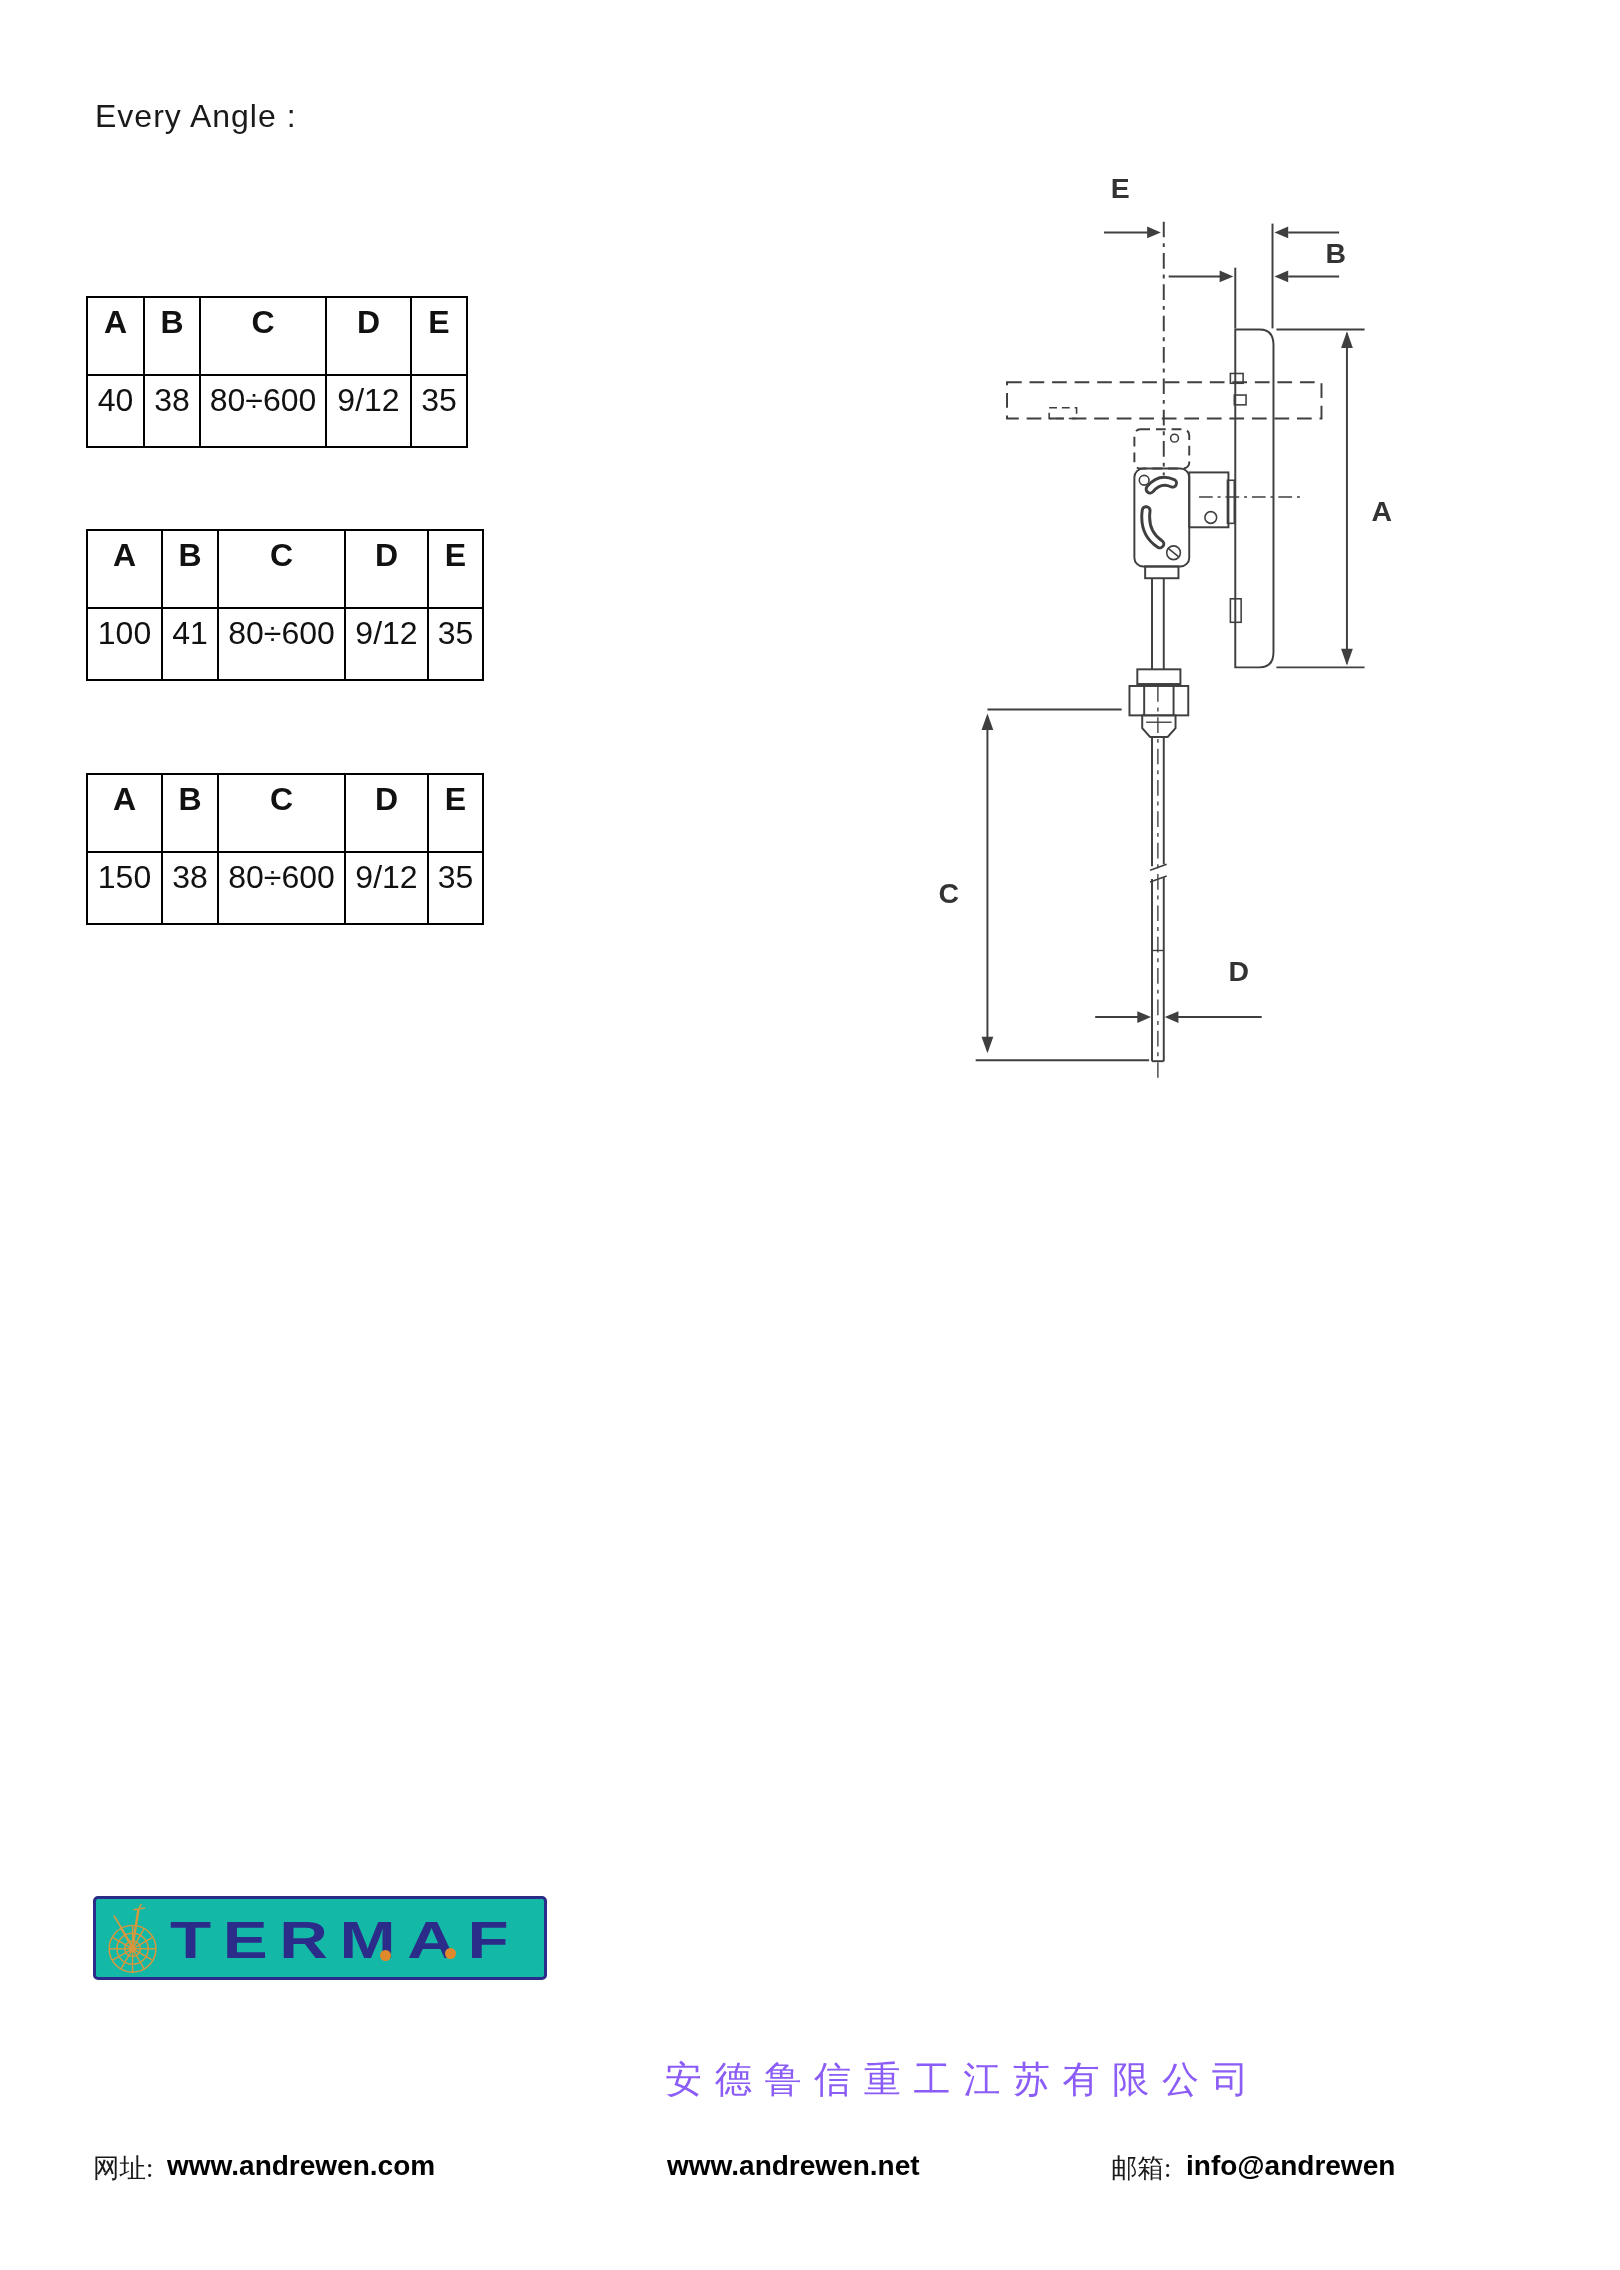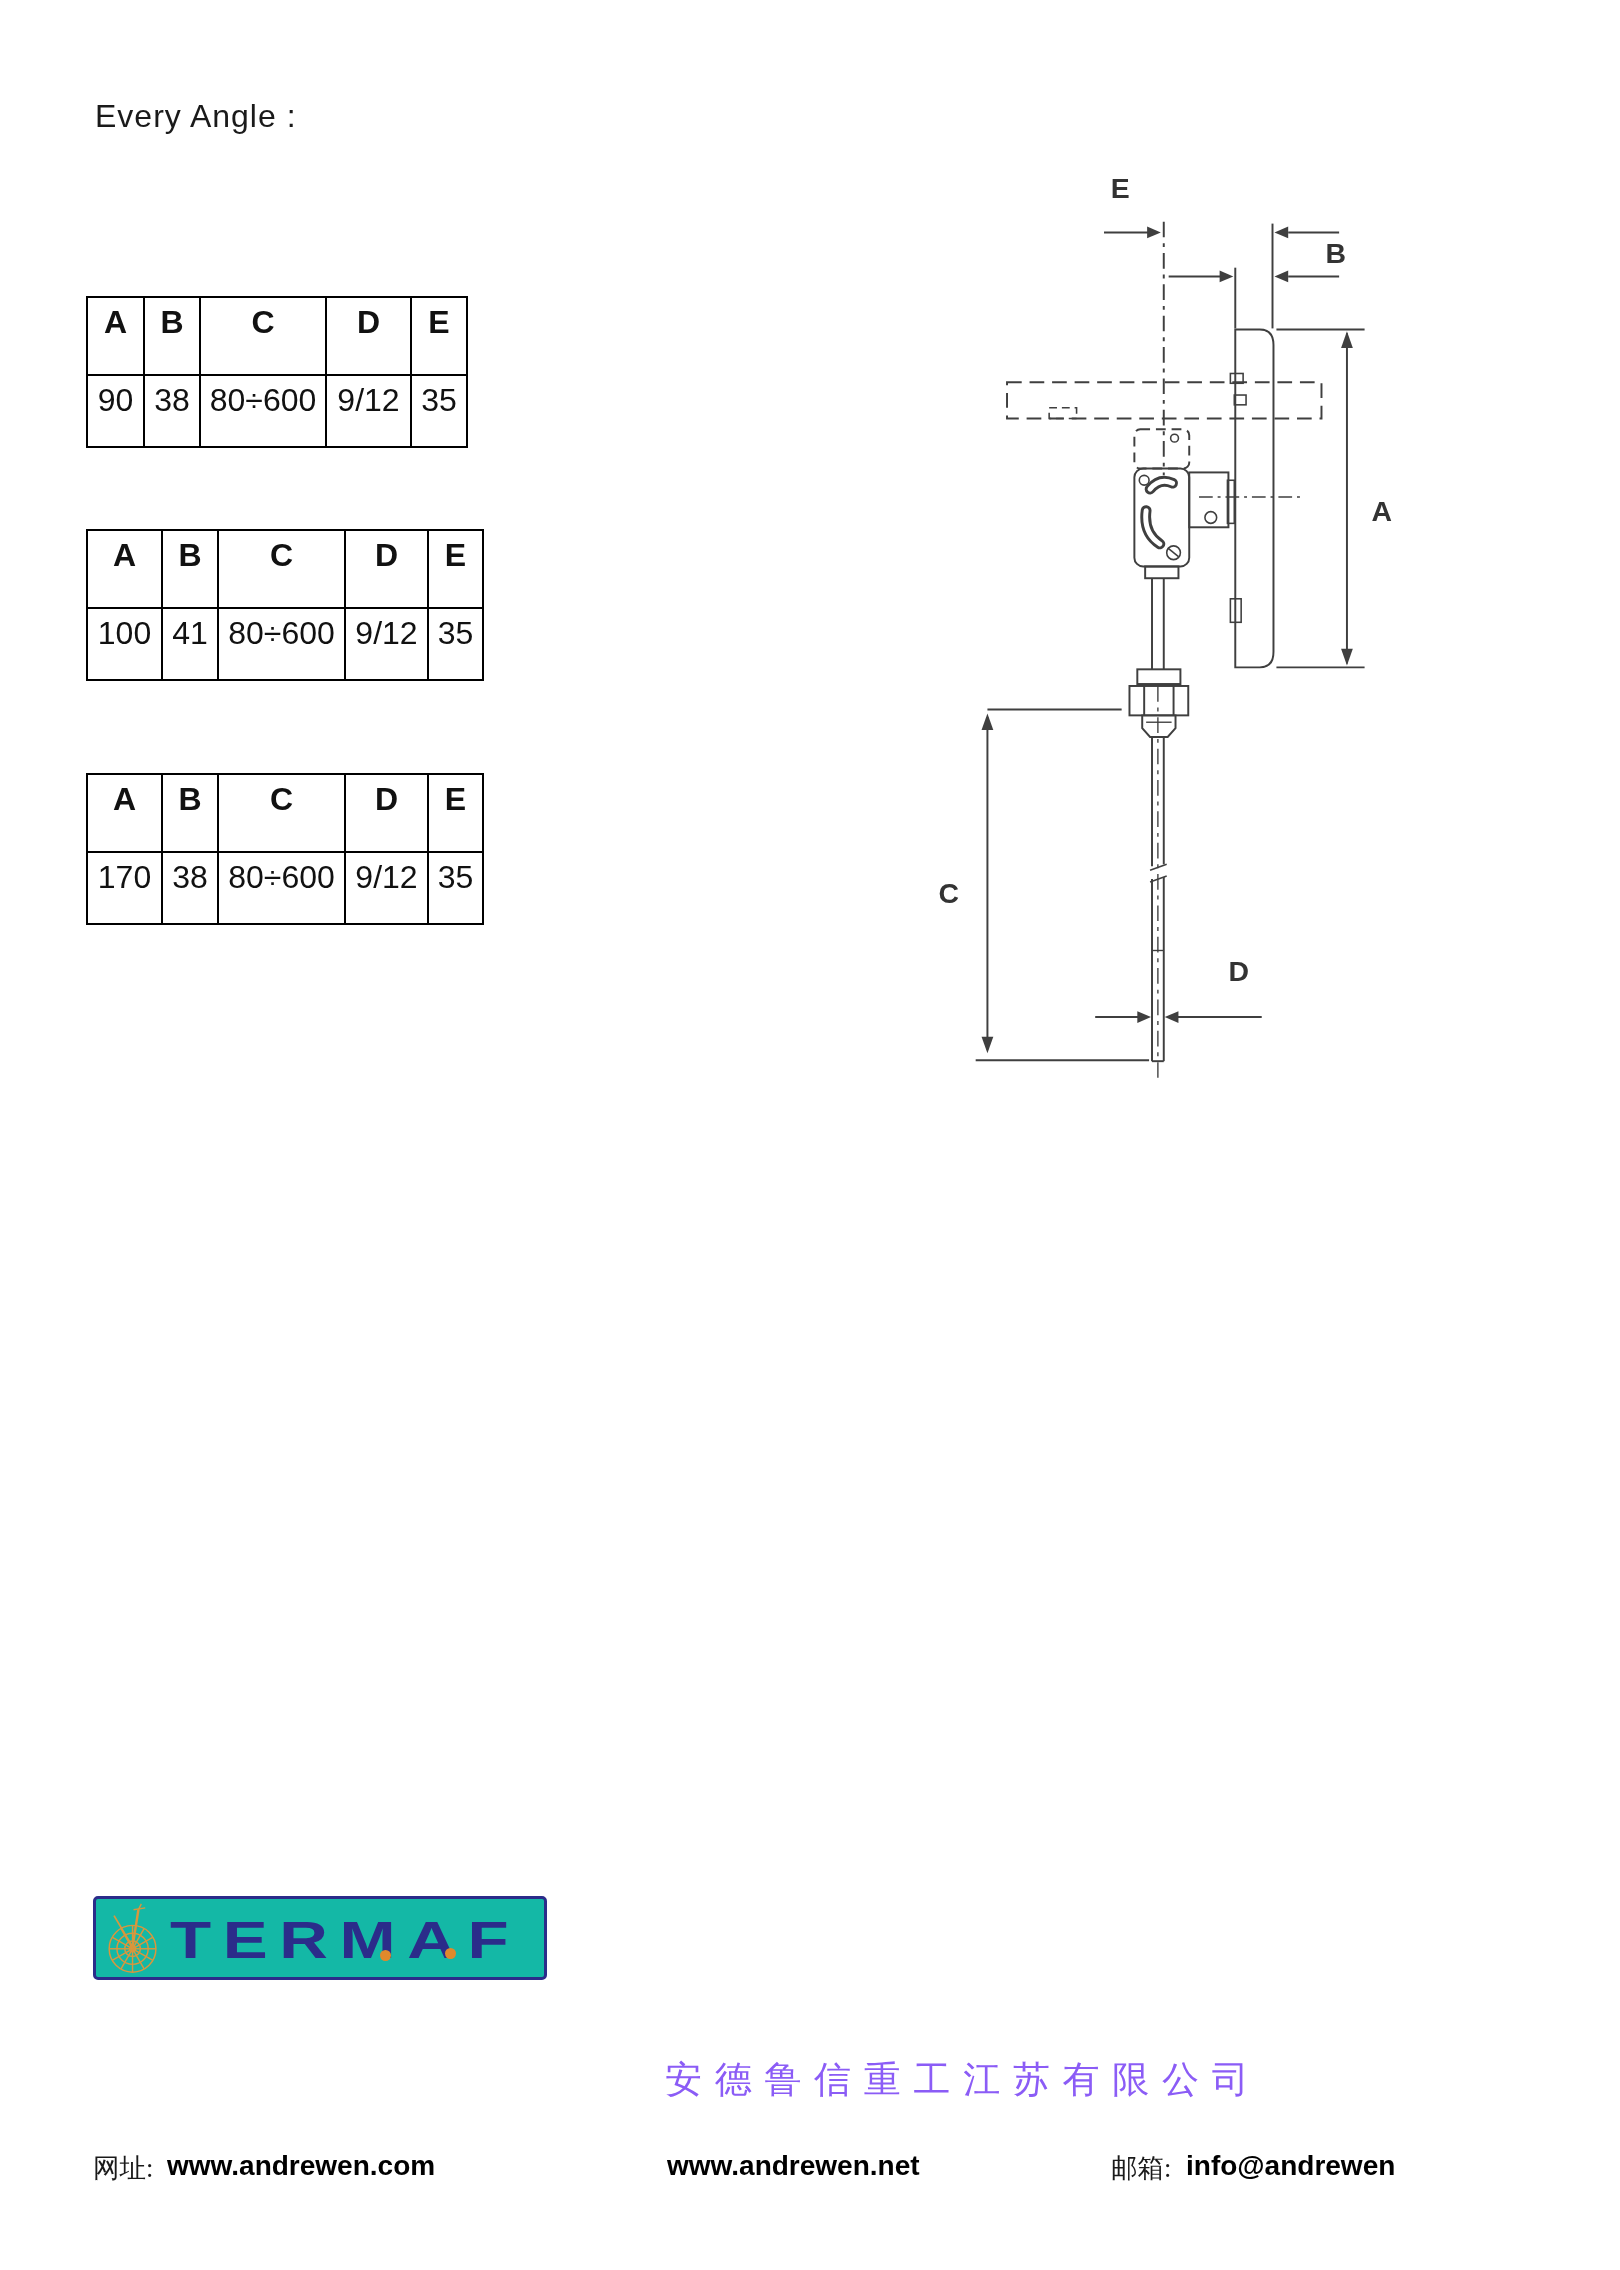--- a/index.html
+++ b/index.html
@@ -63,21 +63,21 @@
         <tr>
       <th>A</th>
       <th>B</th>
       <th>C</th>
       <th>D</th>
       <th>E</th>
     </tr>
       </thead>
     <tbody>
         <tr>
-      <td>90</td>
+      <td>40</td>
       <td>38</td>
       <td>80÷600</td>
       <td>9/12</td>
       <td>35</td>
     </tr>
       </tbody>
   </table>
 
   <table class="spec t2">
     <colgroup>
@@ -119,21 +119,21 @@
         <tr>
       <th>A</th>
       <th>B</th>
       <th>C</th>
       <th>D</th>
       <th>E</th>
     </tr>
       </thead>
     <tbody>
         <tr>
-      <td>170</td>
+      <td>150</td>
       <td>38</td>
       <td>80÷600</td>
       <td>9/12</td>
       <td>35</td>
     </tr>
       </tbody>
   </table>
 
   <svg class="abs diagram" viewBox="0 0 540 1020" xmlns="http://www.w3.org/2000/svg">
     <g stroke="#3f3f3f" fill="none" stroke-width="2">

